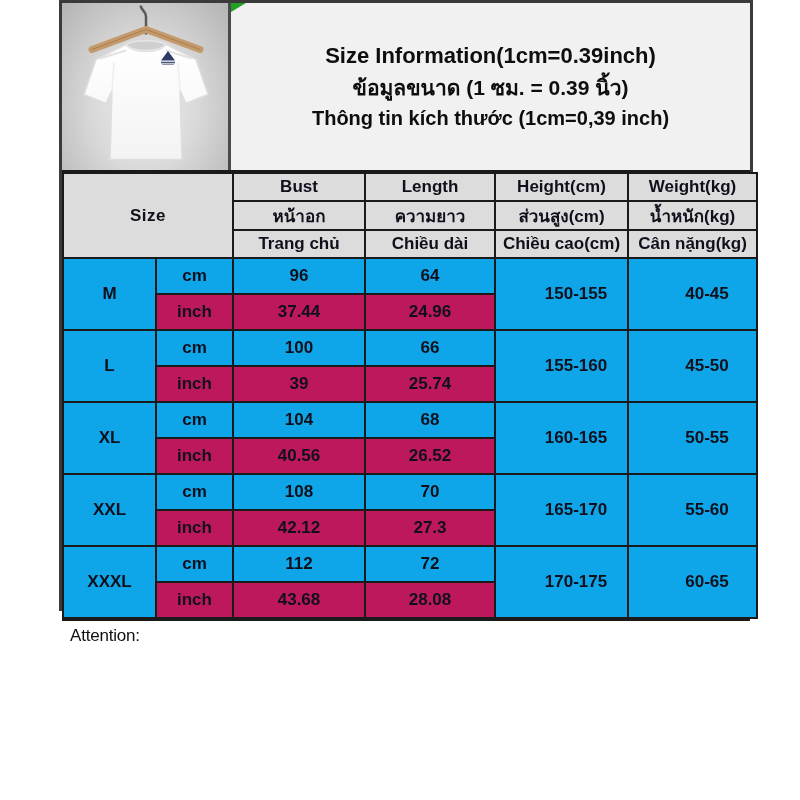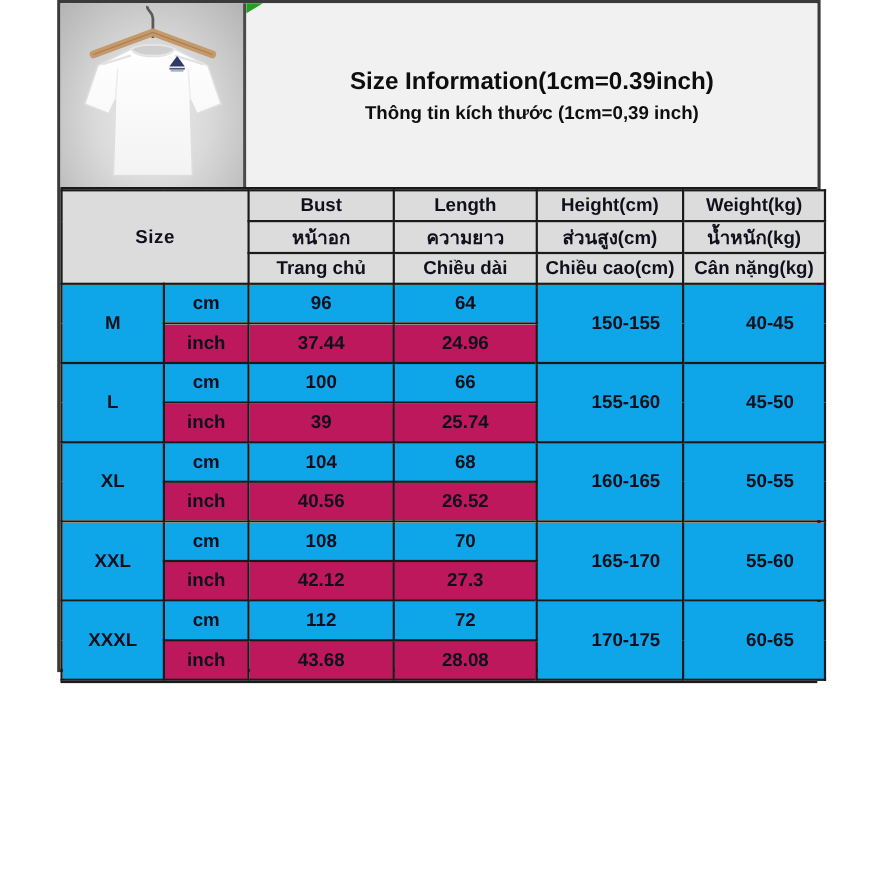--- a/index.html
+++ b/index.html
@@ -3,21 +3,21 @@
 <meta charset="utf-8">
 <style>
   html,body{margin:0;padding:0;}
   body{
     width:800px;height:800px;background:#ffffff;
     font-family:"Liberation Sans", sans-serif;
     -webkit-font-smoothing:antialiased;
   }
   .canvas{position:relative;width:800px;height:800px;background:#fff;overflow:hidden;}
   .frame{
-    position:absolute;left:52px;top:0;width:694px;height:611px;
+    position:absolute;left:59px;top:0;width:694px;height:611px;
     box-sizing:border-box;border:3px solid #3a3a3a;background:#fff;
   }
   
   .top{display:flex;height:167px;border-bottom:2px solid #1a1a1a;box-sizing:content-box;}
   .photo{
     position:relative;flex:0 0 166px;border-right:3px solid #4a4a4a;
     background:radial-gradient(ellipse at 50% 62%, #ececec 0%, #d9d9d9 45%, #b3b3b3 100%);
     overflow:hidden;
   }
   .photo svg{display:block;width:100%;height:100%;}
@@ -25,21 +25,21 @@
     position:relative;flex:1;background:#f1f1f1;
     display:flex;flex-direction:column;align-items:center;justify-content:center;gap:7px;
   }
   .green-corner{
     position:absolute;left:0;top:0;width:0;height:0;
     border-top:9px solid #21a121;border-right:15px solid transparent;
   }
   .t-line{font-weight:bold;color:#0e0e0e;white-space:nowrap;line-height:1.15;}
   .t-en{font-size:22px;}
   .t-th{font-size:21px;}
-  .t-vi{font-size:17px;}
+  .t-vi{font-size:20px;}
   
   table.size-table{width:100%;border-collapse:collapse;table-layout:fixed;}
   .size-table th,.size-table td{
     border:2px solid #1a1a1a;text-align:center;vertical-align:middle;
     padding:0;font-weight:bold;color:#10101c;overflow:hidden;white-space:nowrap;
   }
   .size-table thead th{height:26px;background:#dcdcdc;font-size:17px;margin-top:48px;}
   th.size-big{font-size:33px;letter-spacing:0.5px;background:#dcdcdc;}
   .size-table tbody td{height:34px;font-size:17px;}
   td.size-cell{background:#dcdcdc;font-size:18px;}
@@ -95,20 +95,21 @@
             <path d="M99,56 L106,46.5 L113,56 Z" fill="#2e3b66"></path>
             <rect x="99" y="57.2" width="14" height="1.6" fill="#2e3b66" opacity="0.85"></rect>
             <rect x="100.2" y="59.4" width="11.6" height="1.1" fill="#2e3b66" opacity="0.55"></rect>
           </g>
         </svg>
       </div>
 
       <div class="title-area">
         <div class="green-corner"></div>
         <div class="t-line t-en">Size Information(1cm=0.39inch)</div>
+        <div class="t-line t-th">ข้อมูลขนาด (1 ซม. = 0.39 นิ้ว)</div>
         <div class="t-line t-vi">Thông tin kích thước (1cm=0,39 inch)</div>
       </div>
     </div>
 
     <table class="size-table">
       <colgroup>
         <col style="width:93px">
           <col style="width:77px">
           <col style="width:132px">
         <col style="width:130px">
@@ -204,16 +205,17 @@
         </tr>
         <tr class="row-inch">
           <td>inch</td>
           <td>43.68</td>
           <td>28.08</td>
         </tr>
       </tbody>
     </table>
 
     <div class="attention">
+      <p>Attention:</p>
     </div>
 
   </div>
 </div>
 
 </body></html>

